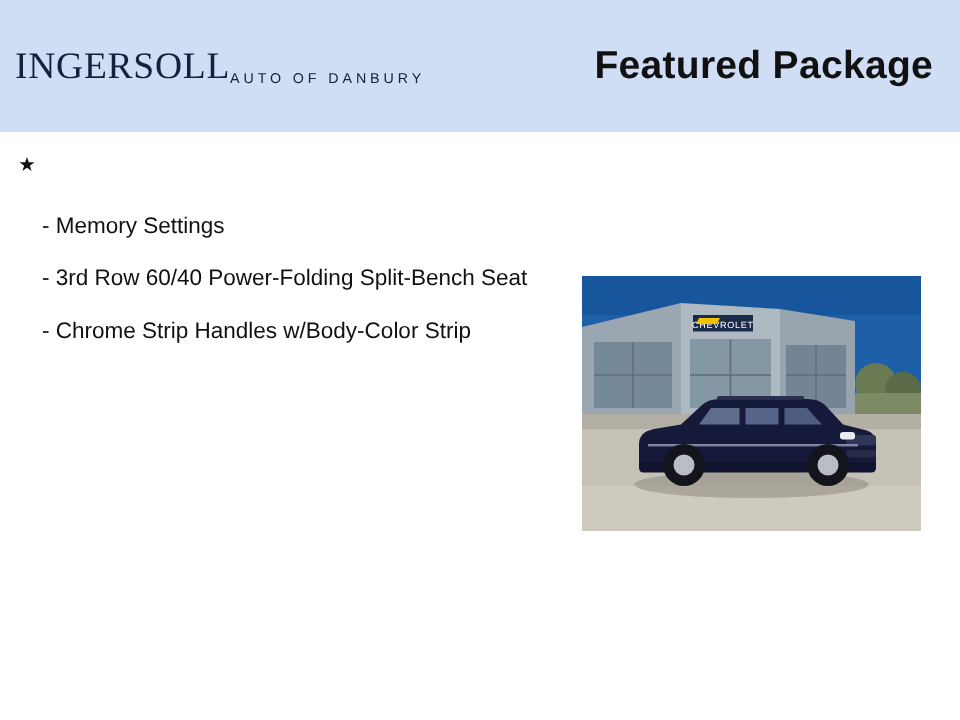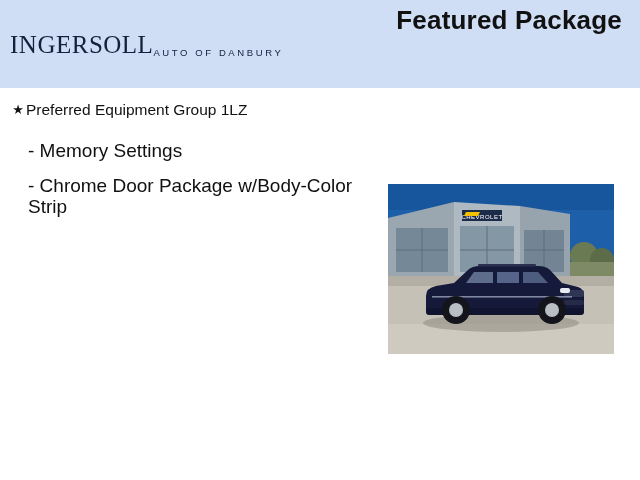--- a/index.html
+++ b/index.html
@@ -64,21 +64,21 @@
     font-family: "Liberation Sans", sans-serif;
     font-size: 9.5px;
     letter-spacing: 2.6px;
     color: #14213d;
     margin-top: 17px;
     white-space: nowrap;
   }
   .header-title {
     position: absolute;
     right: 18px;
-    top: 5px;
+    top: 28px;
     font-size: 26px;
     font-weight: bold;
     color: #111111;
     letter-spacing: 0.2px;
     white-space: nowrap;
   }
 
   
   .content {
     position: absolute;
@@ -107,21 +107,21 @@
     text-align: center;
   }
   .bullet-main {
     font-size: 15.5px;
     color: #111111;
     line-height: 20px;
   }
   .sub-item {
     margin: 0 0 0 18px;
     padding-top: 14px;
-    font-size: 19px;
+    font-size: 15px;
     color: #111111;
     line-height: 21px;
     max-width: 330px;
   }
 
   
   .photo {
     position: absolute;
     left: 388px;
     top: 96px;
@@ -162,25 +162,25 @@
 
     <div class="header-title">Featured Package</div>
   </div>
 
   <div class="content">
 
     <div class="bullet-list">
 
       <div class="bullet-row">
         <span class="star-icon">★</span>
-        <span class="bullet-main">Preferred Equipment Group 1LZ</span>
       </div>
 
       <div class="sub-item">- Memory Settings</div>
-      <div class="sub-item">- Chrome Door Package w/Body-Color Strip</div>
+      <div class="sub-item">- 3rd Row 60/40 Power-Folding Split-Bench Seat</div>
+      <div class="sub-item">- Chrome Strip Handles w/Body-Color Strip</div>
     </div>
 
     <div class="photo">
       <svg width="226" height="170" viewBox="0 0 226 170">
 
         <rect x="0" y="0" width="226" height="92" fill="#1d5fa8"></rect>
         <rect x="0" y="0" width="226" height="26" fill="#17569c"></rect>
 
         <polygon points="0,34 66,18 66,92 0,92" fill="#9aa6b0"></polygon>
         <polygon points="66,18 132,22 132,92 66,92" fill="#aeb9c2"></polygon>

